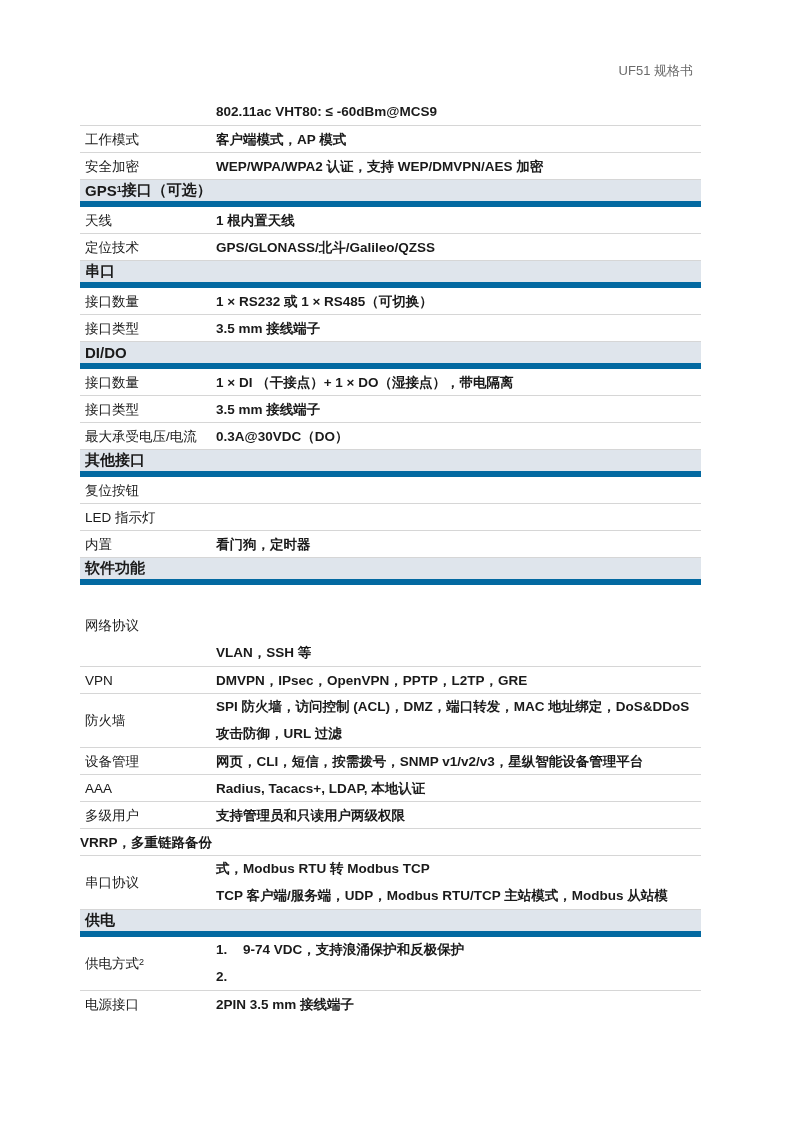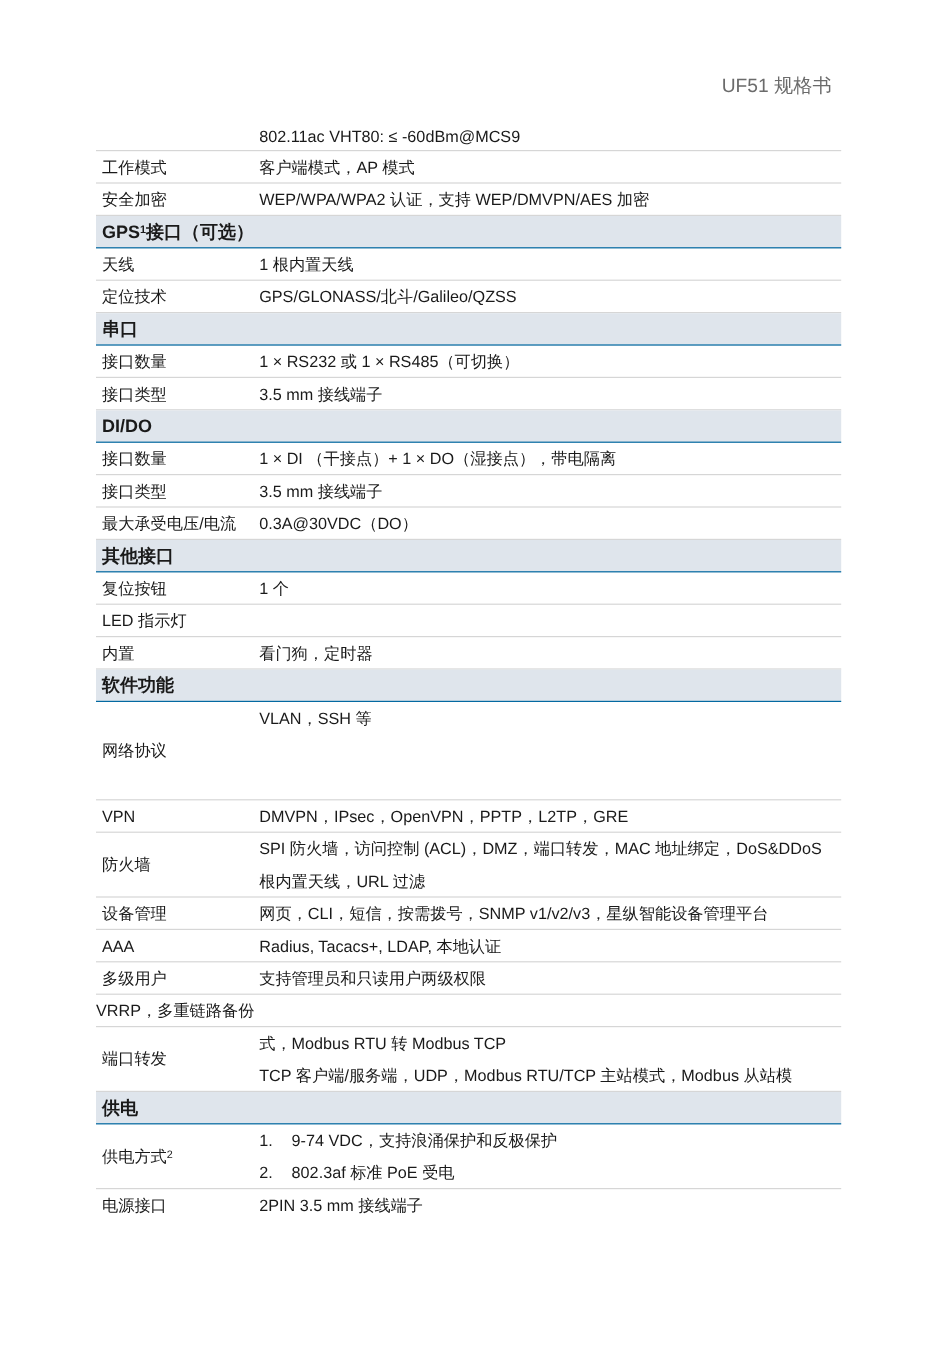--- a/index.html
+++ b/index.html
@@ -1,26 +1,26 @@
 <!DOCTYPE html>
 <html><head>
 <meta charset="utf-8">
 <style>
   html, body { margin:0; padding:0; background:#ffffff; }
   body { width:793px; height:1122px; position:relative; font-family:"Liberation Sans","DejaVu Sans",sans-serif; color:#1a1a1a; }
-  .header { position:absolute; top:62px; right:100px; font-size:16px; color:#6b6b6b; }
+  .header { position:absolute; top:62px; right:100px; font-size:13px; color:#6b6b6b; }
   .table { position:absolute; left:80px; top:100px; width:621px; }
   .row { display:flex; border-bottom:1px solid #d6d6d6; font-size:13.5px; box-sizing:border-box; }
   .row .label { width:136px; padding-left:5px; display:flex; align-items:center; box-sizing:border-box; }
-  .row .value { flex:1; display:flex; flex-direction:column; justify-content:flex-start; }
+  .row .value { flex:1; display:flex; flex-direction:column; justify-content:flex-end;font-weight:bold; }
   .row .value div { line-height:27px; }
   .row.single { height:27px; }
   .row.single .label, .row.single .value { height:27px; }
   .row.first { height:26px; }
-  .section { background:#dfe5ec; height:27px; border-bottom:1px solid #0369a1; font-weight:bold; font-size:15px; display:flex; align-items:center; padding-left:5px; box-sizing:border-box; }
+  .section { background:#dfe5ec; height:27px; border-bottom:6px solid #0369a1; font-weight:bold; font-size:15px; display:flex; align-items:center; padding-left:5px; box-sizing:border-box; }
   sup { font-size:9px; vertical-align:top; position:relative; top:-2px; }
   .list-item { display:flex; }
   .list-item .num { width:27px; }
 </style>
 </head>
 <body>
 
 <div class="header">UF51 规格书</div>
 
 <div class="table">
@@ -92,23 +92,20 @@
   <div class="row single">
     <div class="label">最大承受电压/电流</div>
     <div class="value">
         <div>0.3A@30VDC（DO）</div>
       </div>
   </div>
 
   <div class="section">其他接口</div>
   <div class="row single">
     <div class="label">复位按钮</div>
-    <div class="value">
-        <div>1 个</div>
-      </div>
   </div>
   <div class="row single">
     <div class="label">LED 指示灯</div>
   </div>
   <div class="row single">
     <div class="label">内置</div>
     <div class="value">
         <div>看门狗，定时器</div>
       </div>
   </div>
@@ -123,21 +120,21 @@
   <div class="row single">
     <div class="label">VPN</div>
     <div class="value">
         <div>DMVPN，IPsec，OpenVPN，PPTP，L2TP，GRE</div>
       </div>
   </div>
   <div class="row" style="height:54px;">
     <div class="label">防火墙</div>
     <div class="value">
       <div>SPI 防火墙，访问控制 (ACL)，DMZ，端口转发，MAC 地址绑定，DoS&amp;DDoS</div>
-      <div>根内置天线，URL 过滤</div>
+      <div>攻击防御，URL 过滤</div>
     </div>
   </div>
   <div class="row single">
     <div class="label">设备管理</div>
     <div class="value">
         <div>网页，CLI，短信，按需拨号，SNMP v1/v2/v3，星纵智能设备管理平台</div>
       </div>
   </div>
   <div class="row single">
     <div class="label">AAA</div>
@@ -150,41 +147,40 @@
     <div class="value">
         <div>支持管理员和只读用户两级权限</div>
       </div>
   </div>
   <div class="row single">
     <div class="value">
         <div>VRRP，多重链路备份</div>
       </div>
   </div>
   <div class="row" style="height:54px;">
-    <div class="label">端口转发</div>
+    <div class="label">串口协议</div>
     <div class="value">
       <div>式，Modbus RTU 转 Modbus TCP</div>
       <div>TCP 客户端/服务端，UDP，Modbus RTU/TCP 主站模式，Modbus 从站模</div>
     </div>
   </div>
 
   <div class="section">供电</div>
   <div class="row" style="height:54px;">
     <div class="label">
       <span>供电方式</span>
         <sup>2</sup>
     </div>
     <div class="value">
       <div class="list-item">
         <span class="num">1.</span>
         <span>9-74 VDC，支持浪涌保护和反极保护</span>
       </div>
       <div class="list-item">
         <span class="num">2.</span>
-        <span>802.3af 标准 PoE 受电</span>
       </div>
     </div>
   </div>
   <div class="row single" style="border-bottom:none;">
     <div class="label">电源接口</div>
     <div class="value">
         <div>2PIN 3.5 mm 接线端子</div>
       </div>
   </div>
 

